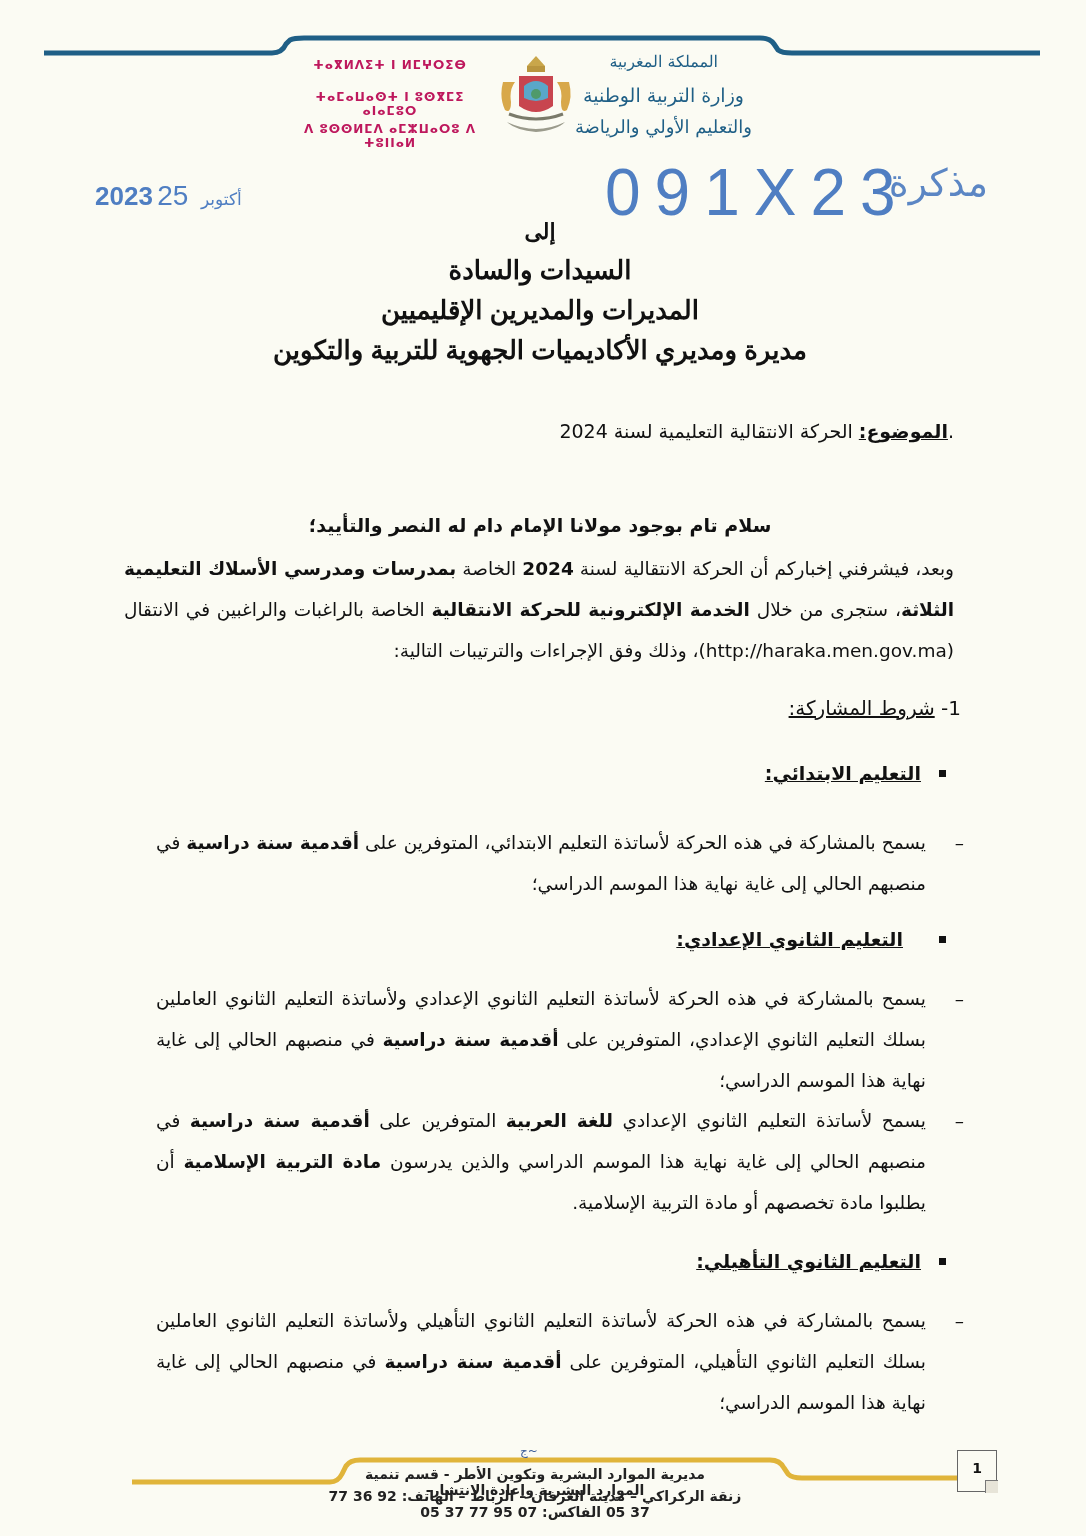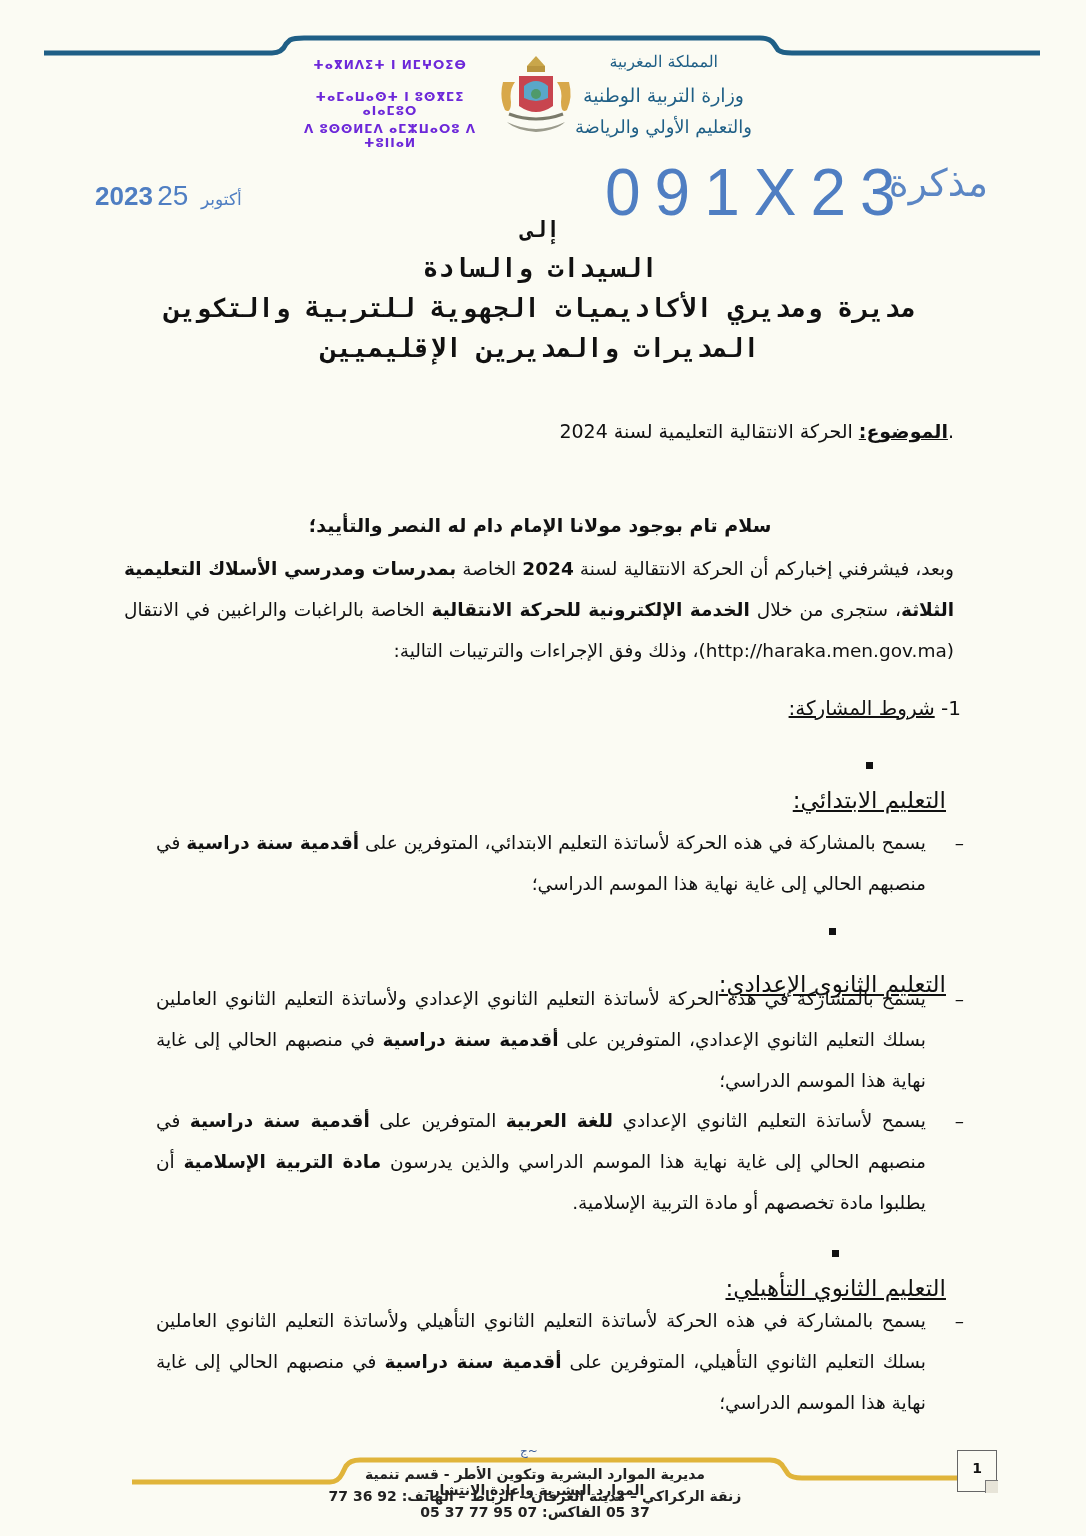--- a/index.html
+++ b/index.html
@@ -8,21 +8,21 @@
     background: #fbfbf3;
     position: relative; overflow: hidden;
     font-family: "DejaVu Sans", sans-serif;
     color: #111;
   }
   .abs { position: absolute; }
 
   
   .header-line { position: absolute; left: 0; top: 0; width: 1086px; height: 70px; }
   .hdr-ar { position: absolute; right: 330px; text-align: center; color: #1f5f86; font-family: "DejaVu Serif", serif; direction: rtl; }
-  .hdr-tf { position: absolute; left: 300px; width: 180px; text-align: center; color: #6d28d9; font-family: "DejaVu Sans", sans-serif; font-size: 12px; font-weight: bold; letter-spacing: 1px; }
+  .hdr-tf { position: absolute; left: 300px; width: 180px; text-align: center; color: #be185d; font-family: "DejaVu Sans", sans-serif; font-size: 12px; font-weight: bold; letter-spacing: 1px; }
   .emblem { position: absolute; left: 497px; top: 52px; width: 78px; height: 90px; }
 
   
   .stamp-num {
     position: absolute; left: 605px; top: 160px;
     font-family: "Liberation Sans", sans-serif; font-size: 64px; letter-spacing: 14px;
     color: #4f7ec2; font-weight: normal; line-height: 64px;
     transform: scaleY(1.05);
   }
   .stamp-word {
@@ -32,36 +32,36 @@
   }
   .stamp-date {
     position: absolute; left: 95px; top: 180px;
     font-family: "Liberation Sans", sans-serif; color: #4f7ec2; direction: ltr;
   }
   .stamp-date .y { font-size: 26px; font-weight: bold; }
   .stamp-date .m { font-size: 17px; margin: 0 8px; }
   .stamp-date .d { font-size: 28px; letter-spacing: 4px; }
 
   
-  .addressee { position: absolute; left: 150px; width: 780px; top: 214px; text-align: center; direction: rtl; font-family: Liberation Mono, monospace; font-weight: bold; }
+  .addressee { position: absolute; left: 150px; width: 780px; top: 214px; text-align: center; direction: rtl; font-family: Liberation Sans, sans-serif; font-weight: bold; }
   .addressee div { line-height: 40px; }
   .addressee .to { font-size: 22px; line-height: 36px; }
   .addressee .l { font-size: 26px; }
   .subject { position: absolute; right: 132px; top: 420px; font-size: 19px; }
   .subject .lbl { text-decoration: underline; font-weight: bold; }
 
   .salute { position: absolute; left: 150px; width: 780px; top: 514px; text-align: center; font-weight: bold; font-size: 19px; direction: rtl; }
 
   .para { position: absolute; right: 132px; width: 830px; top: 548px; font-size: 18.5px; line-height: 41px; direction: rtl; text-align: justify; text-align-last: right; }
   .para b { font-weight: bold; }
 
   .sec-title { position: absolute; right: 125px; top: 696px; font-size: 20px; font-weight: normal; direction: rtl; }
   .sec-title .u { text-decoration: underline; }
 
-  .sub-head { position: absolute; right: 140px; font-size: 23px; font-weight: normal; direction: rtl; display: flex; align-items: center; gap: 18px; flex-direction: column; }
+  .sub-head { position: absolute; right: 140px; font-size: 19px; font-weight: bold; direction: rtl; display: flex; align-items: center; gap: 18px; }
   .sub-head .sq { width: 7px; height: 7px; background: #111; display: inline-block; }
   .sub-head .t { text-decoration: underline; }
 
   .item { position: absolute; right: 160px; width: 770px; font-size: 18.5px; line-height: 41px; direction: rtl; text-align: justify; text-align-last: right; }
   .item .dash { position: absolute; right: -38px; top: 0; }
   .item b { font-weight: bold; }
 
   
   .footer-line { position: absolute; left: 0; top: 1440px; width: 1086px; height: 60px; }
   .footer-text { position: absolute; left: 340px; width: 390px; text-align: center; direction: rtl; font-size: 14px; font-weight: bold; color: #222; }
@@ -99,22 +99,22 @@
   <span class="y">2023</span>
   <span class="m">أكتوبر</span>
   <span class="d">25</span>
 </div>
 <div class="stamp-num">091X23</div>
 <div class="stamp-word">مذكرة</div>
 
 <div class="addressee">
   <div class="to">إلى</div>
   <div class="l">السيدات والسادة</div>
+  <div class="l">المديرات والمديرين الإقليميين</div>
   <div class="l">مديرة ومديري الأكاديميات الجهوية للتربية والتكوين</div>
-  <div class="l">المديرات والمديرين الإقليميين</div>
 </div>
 
 <div class="subject">
   <span class="lbl">الموضوع:</span><span> الحركة الانتقالية التعليمية لسنة 2024.</span>
 </div>
 
 <div class="salute">سلام تام بوجود مولانا الإمام دام له النصر والتأييد؛</div>
 
 <div class="para"><span>وبعد، فيشرفني إخباركم أن الحركة الانتقالية لسنة </span><b>2024</b><span> الخاصة </span><b>بمدرسات ومدرسي الأسلاك التعليمية الثلاثة</b><span>، ستجرى من خلال </span><b>الخدمة الإلكترونية للحركة الانتقالية</b><span> الخاصة بالراغبات والراغبين في الانتقال (http://haraka.men.gov.ma)، وذلك وفق الإجراءات والترتيبات التالية:</span></div>
 

